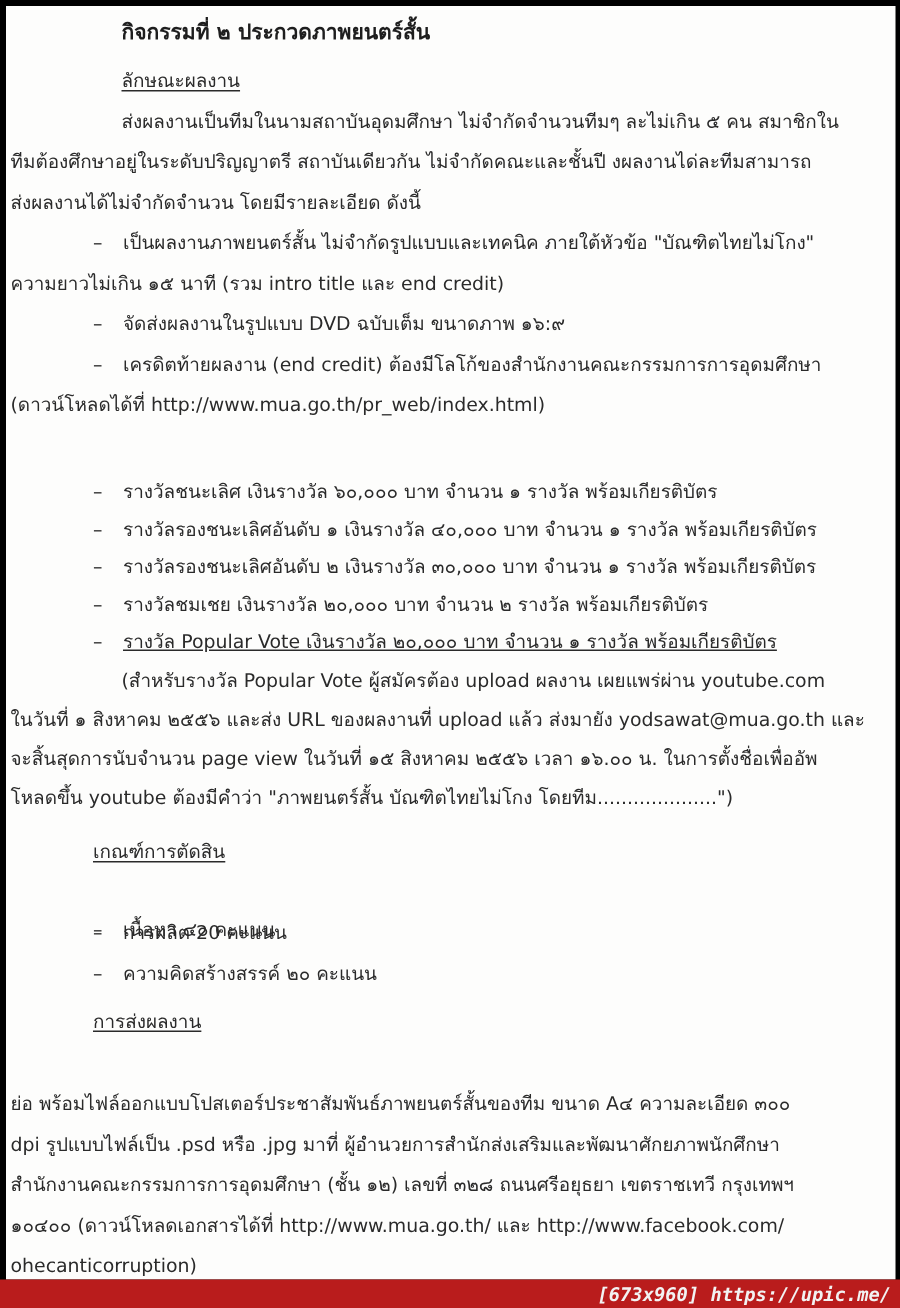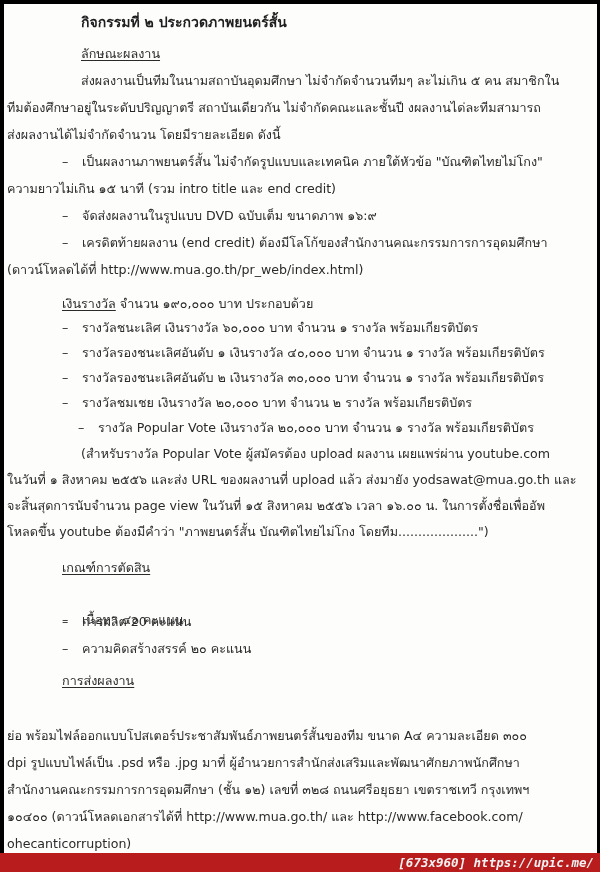--- a/index.html
+++ b/index.html
@@ -53,36 +53,33 @@
     </div>
     <div class="line" style="left:3px; top:177px;">ความยาวไม่เกิน ๑๕ นาที (รวม intro title และ end credit)</div>
     <div class="line" style="left:58px; top:204px;">
       <span class="dash">–</span><span>จัดส่งผลงานในรูปแบบ DVD ฉบับเต็ม ขนาดภาพ ๑๖:๙</span>
     </div>
     <div class="line" style="left:58px; top:231px;">
       <span class="dash">–</span><span>เครดิตท้ายผลงาน (end   credit) ต้องมีโลโก้ของสำนักงานคณะกรรมการการอุดมศึกษา</span>
     </div>
     <div class="line" style="left:3px; top:258px;">(ดาวน์โหลดได้ที่ http://www.mua.go.th/pr_web/index.html)</div>
 
-    <div class="line" style="left:58px; top:292px;">
-      <span class="heading">เงินรางวัล</span><span> จำนวน ๑๙๐,๐๐๐ บาท ประกอบด้วย</span>
-    </div>
     <div class="line" style="left:58px; top:316px;">
       <span class="dash">–</span><span>รางวัลชนะเลิศ   เงินรางวัล ๖๐,๐๐๐ บาท จำนวน ๑ รางวัล พร้อมเกียรติบัตร</span>
     </div>
     <div class="line" style="left:58px; top:341px;">
       <span class="dash">–</span><span>รางวัลรองชนะเลิศอันดับ ๑  เงินรางวัล ๔๐,๐๐๐ บาท จำนวน ๑ รางวัล พร้อมเกียรติบัตร</span>
     </div>
     <div class="line" style="left:58px; top:366px;">
       <span class="dash">–</span><span>รางวัลรองชนะเลิศอันดับ ๒  เงินรางวัล ๓๐,๐๐๐ บาท จำนวน ๑ รางวัล พร้อมเกียรติบัตร</span>
     </div>
     <div class="line" style="left:58px; top:391px;">
       <span class="dash">–</span><span>รางวัลชมเชย เงินรางวัล ๒๐,๐๐๐ บาท จำนวน ๒ รางวัล พร้อมเกียรติบัตร</span>
     </div>
-    <div class="line" style="left:74px; top:416px;">
+    <div class="line" style="left:58px; top:416px;text-decoration:underline;">
       <span class="dash">–</span><span>รางวัล Popular Vote เงินรางวัล ๒๐,๐๐๐ บาท จำนวน ๑ รางวัล พร้อมเกียรติบัตร</span>
     </div>
     <div class="line" style="left:77px; top:442px;">(สำหรับรางวัล Popular  Vote ผู้สมัครต้อง  upload  ผลงาน  เผยแพร่ผ่าน  youtube.com</div>
     <div class="line" style="left:3px; top:468px;">ในวันที่ ๑ สิงหาคม ๒๕๕๖ และส่ง URL ของผลงานที่ upload แล้ว ส่งมายัง yodsawat@mua.go.th และ</div>
     <div class="line" style="left:3px; top:494px;">จะสิ้นสุดการนับจำนวน page  view  ในวันที่ ๑๕ สิงหาคม ๒๕๕๖ เวลา ๑๖.๐๐ น. ในการตั้งชื่อเพื่ออัพ</div>
     <div class="line" style="left:3px; top:520px;">โหลดขึ้น youtube ต้องมีคำว่า "ภาพยนตร์สั้น บัณฑิตไทยไม่โกง โดยทีม....................")</div>
 
     <div class="line heading" style="left:58px; top:556px;">เกณฑ์การตัดสิน</div>
     <div class="line" style="left:58px; top:608px;">
       <span class="dash">–</span><span>เนื้อหา ๔๐ คะแนน</span>

